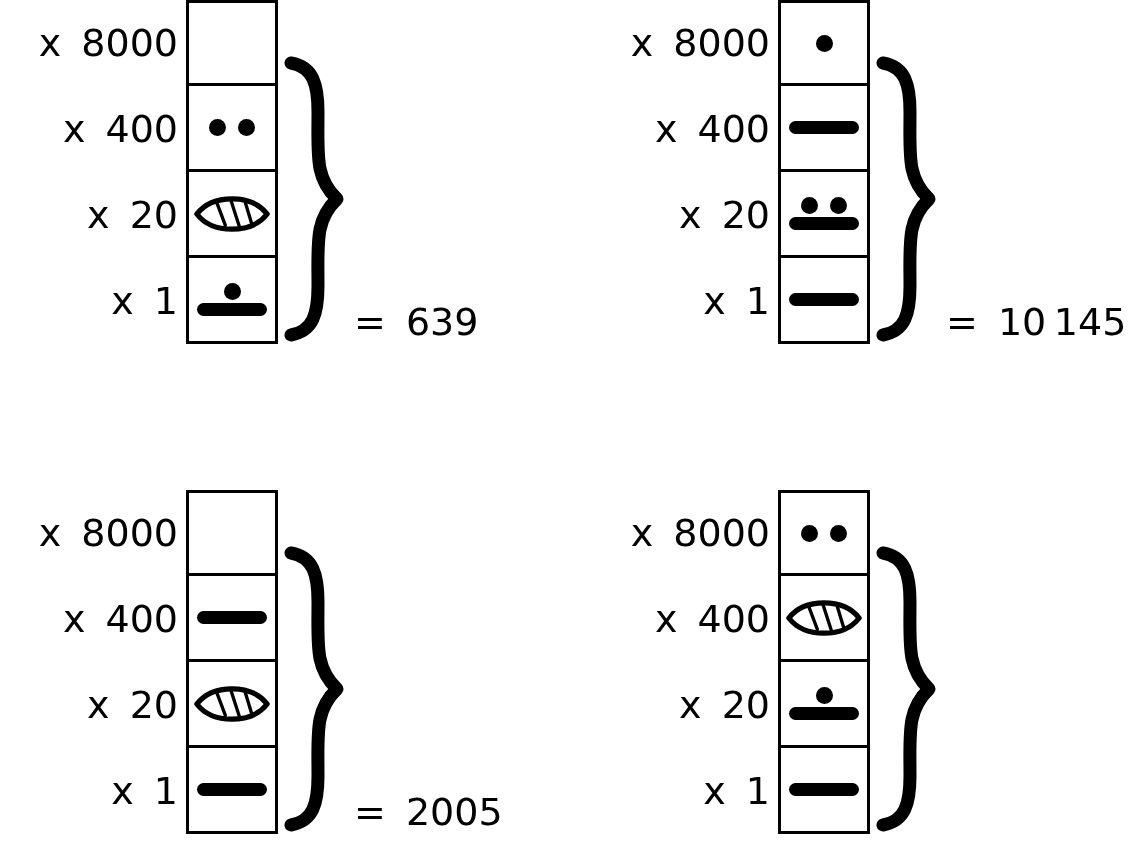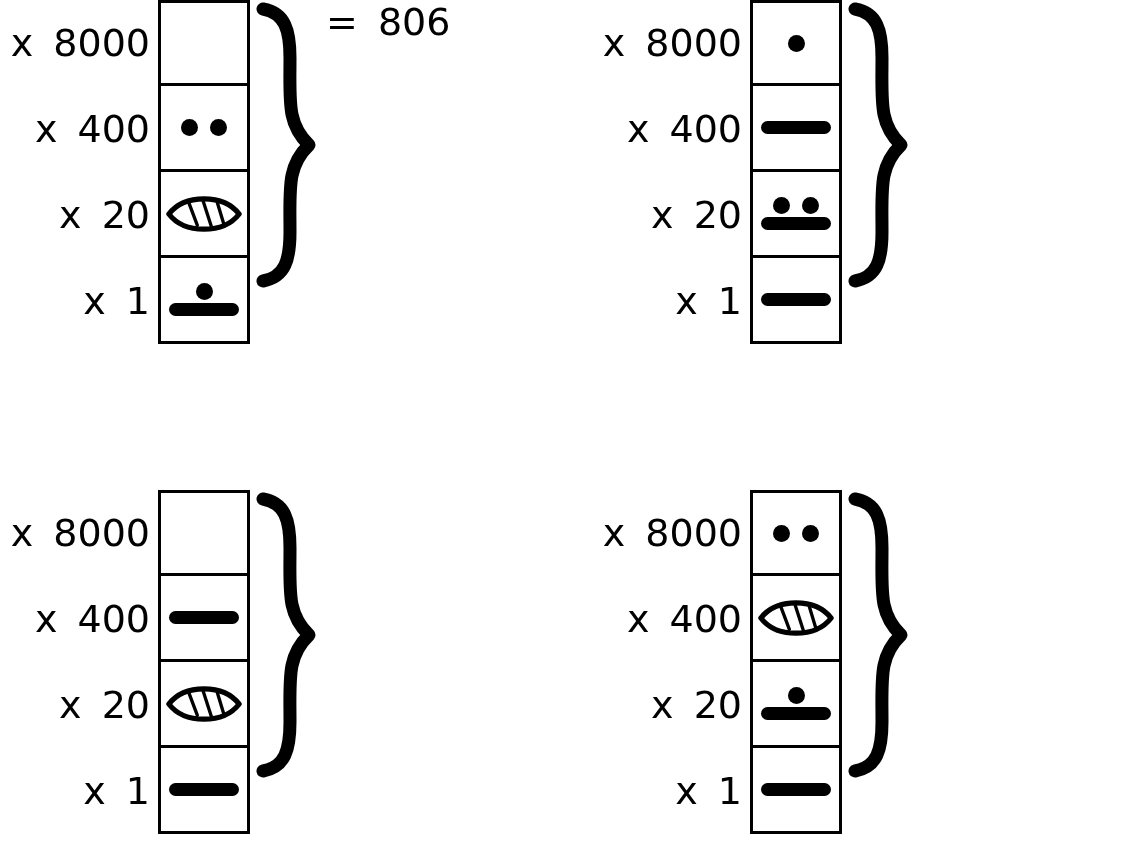--- a/index.html
+++ b/index.html
@@ -6,21 +6,21 @@
   html, body { margin: 0; padding: 0; }
   .page {
     position: relative;
     width: 1137px;
     height: 842px;
     background: #ffffff;
     color: #000000;
     font-family: "DejaVu Sans", "Liberation Sans", sans-serif;
     overflow: hidden;
   }
-  .diagram { position: absolute; display: flex; align-items: flex-start; }
+  .diagram { position: absolute; display: flex; align-items: flex-end; padding-left: 28px; }
   .pos-top-left     { left: 0;     top: 0; }
   .pos-top-right    { left: 592px; top: 0; }
   .pos-bottom-left  { left: 0;     top: 490px; }
   .pos-bottom-right { left: 592px; top: 490px; }
 
   .rows {
     display: grid;
     grid-template-columns: 158px 92px;
     grid-auto-rows: 86px;
   }
@@ -82,21 +82,21 @@
         <div class="cell mid">
           <div class="dots">
             <span class="dot"></span>
           </div>
           <span class="bar"></span>
         </div>
       </div>
     <svg class="brace" width="64" height="290" viewBox="0 0 64 290">
       <path d="M 9 9 C 31 13, 36 30, 36 58 C 36 102, 33 124, 55 145 C 33 166, 36 188, 36 232 C 36 260, 31 277, 9 281" fill="none" stroke="#000" stroke-width="13" stroke-linecap="round" stroke-linejoin="round"></path>
     </svg>
-    <div class="result">= 806</div>
+    <div class="result">= 639</div>
   </section>
 
   <section class="diagram pos-top-right">
     <div class="rows">
         <div class="mult-label">x 8000</div>
         <div class="cell">
           <div class="dots">
             <span class="dot"></span>
           </div>
         </div>
@@ -113,20 +113,21 @@
           <span class="bar"></span>
         </div>
         <div class="mult-label">x 1</div>
         <div class="cell mid">
           <span class="bar"></span>
         </div>
       </div>
     <svg class="brace" width="64" height="290" viewBox="0 0 64 290">
       <path d="M 9 9 C 31 13, 36 30, 36 58 C 36 102, 33 124, 55 145 C 33 166, 36 188, 36 232 C 36 260, 31 277, 9 281" fill="none" stroke="#000" stroke-width="13" stroke-linecap="round" stroke-linejoin="round"></path>
     </svg>
+    <div class="result">= 10 145</div>
   </section>
 
   <section class="diagram pos-bottom-left">
     <div class="rows">
         <div class="mult-label">x 8000</div>
         <div class="cell"></div>
         <div class="mult-label">x 400</div>
         <div class="cell mid">
           <span class="bar"></span>
         </div>
@@ -138,20 +139,21 @@
           </svg>
         </div>
         <div class="mult-label">x 1</div>
         <div class="cell mid">
           <span class="bar"></span>
         </div>
       </div>
     <svg class="brace" width="64" height="290" viewBox="0 0 64 290">
       <path d="M 9 9 C 31 13, 36 30, 36 58 C 36 102, 33 124, 55 145 C 33 166, 36 188, 36 232 C 36 260, 31 277, 9 281" fill="none" stroke="#000" stroke-width="13" stroke-linecap="round" stroke-linejoin="round"></path>
     </svg>
+    <div class="result">= 2005</div>
   </section>
 
   <section class="diagram pos-bottom-right">
     <div class="rows">
         <div class="mult-label">x 8000</div>
         <div class="cell">
           <div class="dots">
             <span class="dot"></span>
             <span class="dot"></span>
           </div>

